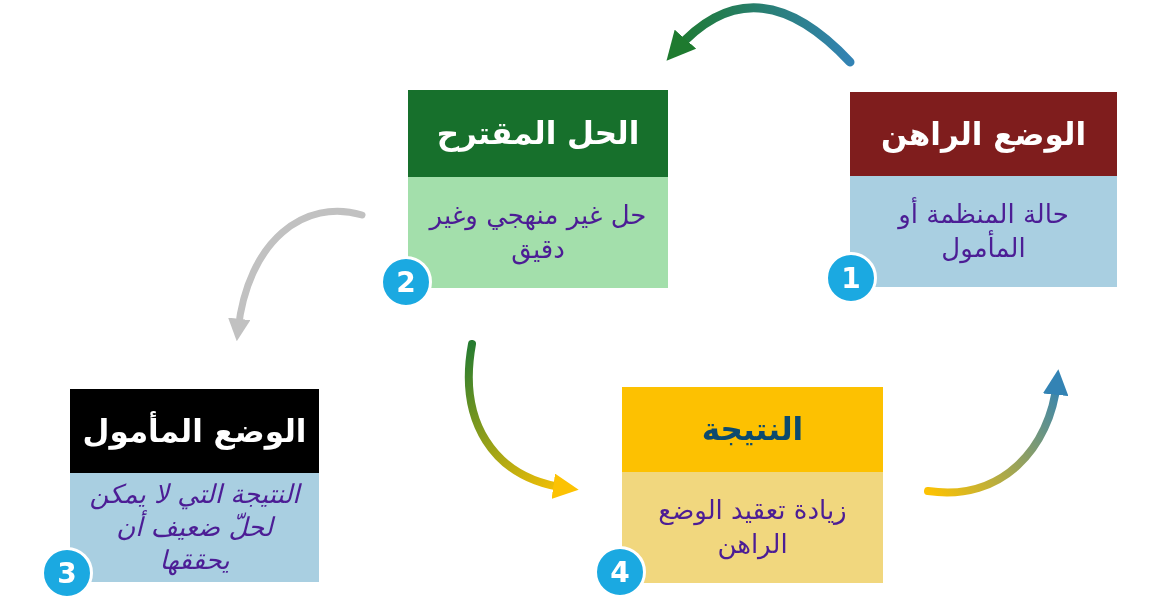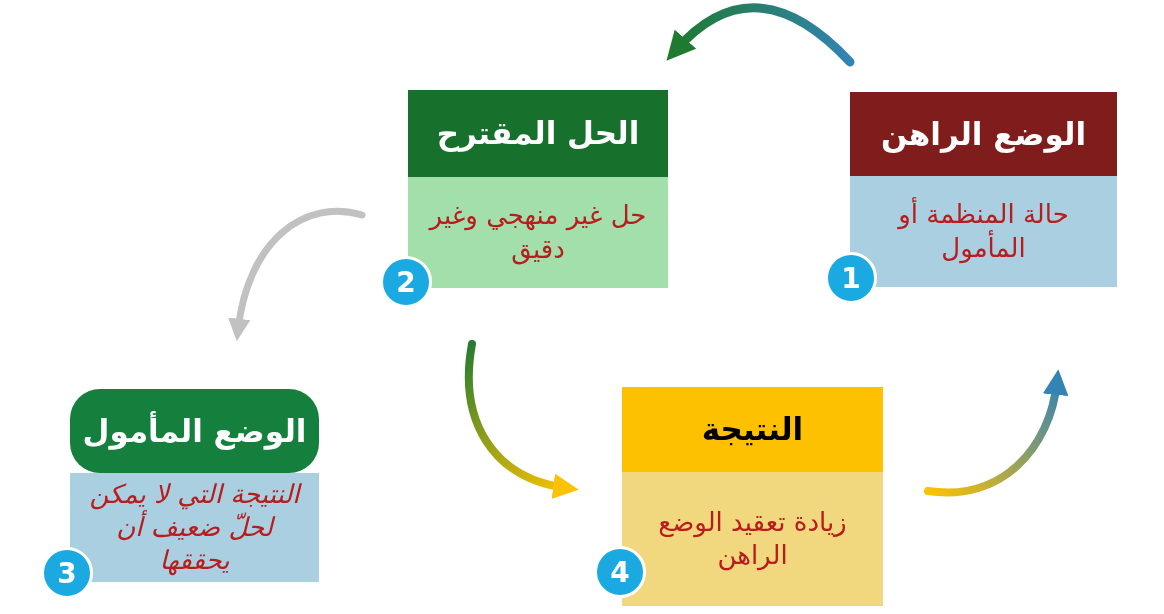--- a/index.html
+++ b/index.html
@@ -12,21 +12,21 @@
   }
   #arrow-layer{position:absolute;left:0;top:0;width:1164px;height:614px;}
   .card{position:absolute;}
   .card .hd{
     display:flex;align-items:center;justify-content:center;
     font-weight:bold;font-size:31px;color:#fff;
     direction:rtl;text-align:center;line-height:1.1;
   }
   .card .bd{
     display:flex;align-items:center;justify-content:center;
-    font-size:26px;color:#b91c1c;
+    font-size:26px;color:#4c1d95;
     direction:rtl;text-align:center;line-height:1.28;
     padding:17px 14px;box-sizing:border-box;
   }
   .badge{
     position:absolute;width:46px;height:46px;border-radius:50%;
     border:3px solid #ffffff;
     display:flex;align-items:center;justify-content:center;
     color:#ffffff;font-weight:bold;font-size:28px;
     font-family:"DejaVu Sans", sans-serif;
   }
@@ -34,21 +34,21 @@
   #card-1{left:850px;top:92px;width:267px;}
   #card-1 .hd{height:84px;} #card-1 .bd{height:111px;}
   #card-1 .badge{left:-25px;top:160px;}
   #card-2{left:408px;top:90px;width:260px;}
   #card-2 .hd{height:87px;} #card-2 .bd{height:111px;}
   #card-2 .badge{left:-28px;top:166px;}
   #card-3{left:70px;top:389px;width:249px;}
   #card-3 .hd{height:84px;} #card-3 .bd{height:109px;font-style:italic;}
   #card-3 .badge{left:-29px;top:158px;}
   #card-4{left:622px;top:387px;width:261px;}
-  #card-4 .hd{height:85px;} #card-4 .bd{height:134px;}
+  #card-4 .hd{height:85px;} #card-4 .bd{height:111px;}
   #card-4 .badge{left:-28px;top:159px;}
 </style>
 </head>
 <body>
 
 <div id="stage">
 
   <svg id="arrow-layer" viewBox="0 0 1164 614" xmlns="http://www.w3.org/2000/svg">
     <defs>
       <linearGradient id="grad-top" gradientUnits="userSpaceOnUse" x1="850" y1="62" x2="672" y2="54">
@@ -92,24 +92,24 @@
     <div class="badge" style="background-color: rgb(27, 169, 225);">1</div>
   </div>
 
   <div class="card" id="card-2">
     <div class="hd" style="background-color: rgb(23, 112, 44); color: rgb(255, 255, 255);">الحل المقترح</div>
     <div class="bd" style="background-color: rgb(163, 223, 171);">حل غير منهجي وغير دقيق</div>
     <div class="badge" style="background-color: rgb(27, 169, 225);">2</div>
   </div>
 
   <div class="card" id="card-3">
-    <div class="hd" style="background-color: #15803d; color: rgb(255, 255, 255); border-radius: 30px;">الوضع المأمول</div>
+    <div class="hd" style="background-color: #000000; color: rgb(255, 255, 255);">الوضع المأمول</div>
     <div class="bd" style="background-color: rgb(169, 207, 225);">النتيجة التي لا يمكن لحلّ ضعيف أن يحققها</div>
     <div class="badge" style="background-color: rgb(27, 169, 225);">3</div>
   </div>
 
   <div class="card" id="card-4">
-    <div class="hd" style="background-color: rgb(253, 193, 1); color: #000000;">النتيجة</div>
+    <div class="hd" style="background-color: rgb(253, 193, 1); color: #0c4a6e;">النتيجة</div>
     <div class="bd" style="background-color: rgb(241, 215, 126);">زيادة تعقيد الوضع الراهن</div>
     <div class="badge" style="background-color: rgb(27, 169, 225);">4</div>
   </div>
 
 </div>
 
 </body></html>

